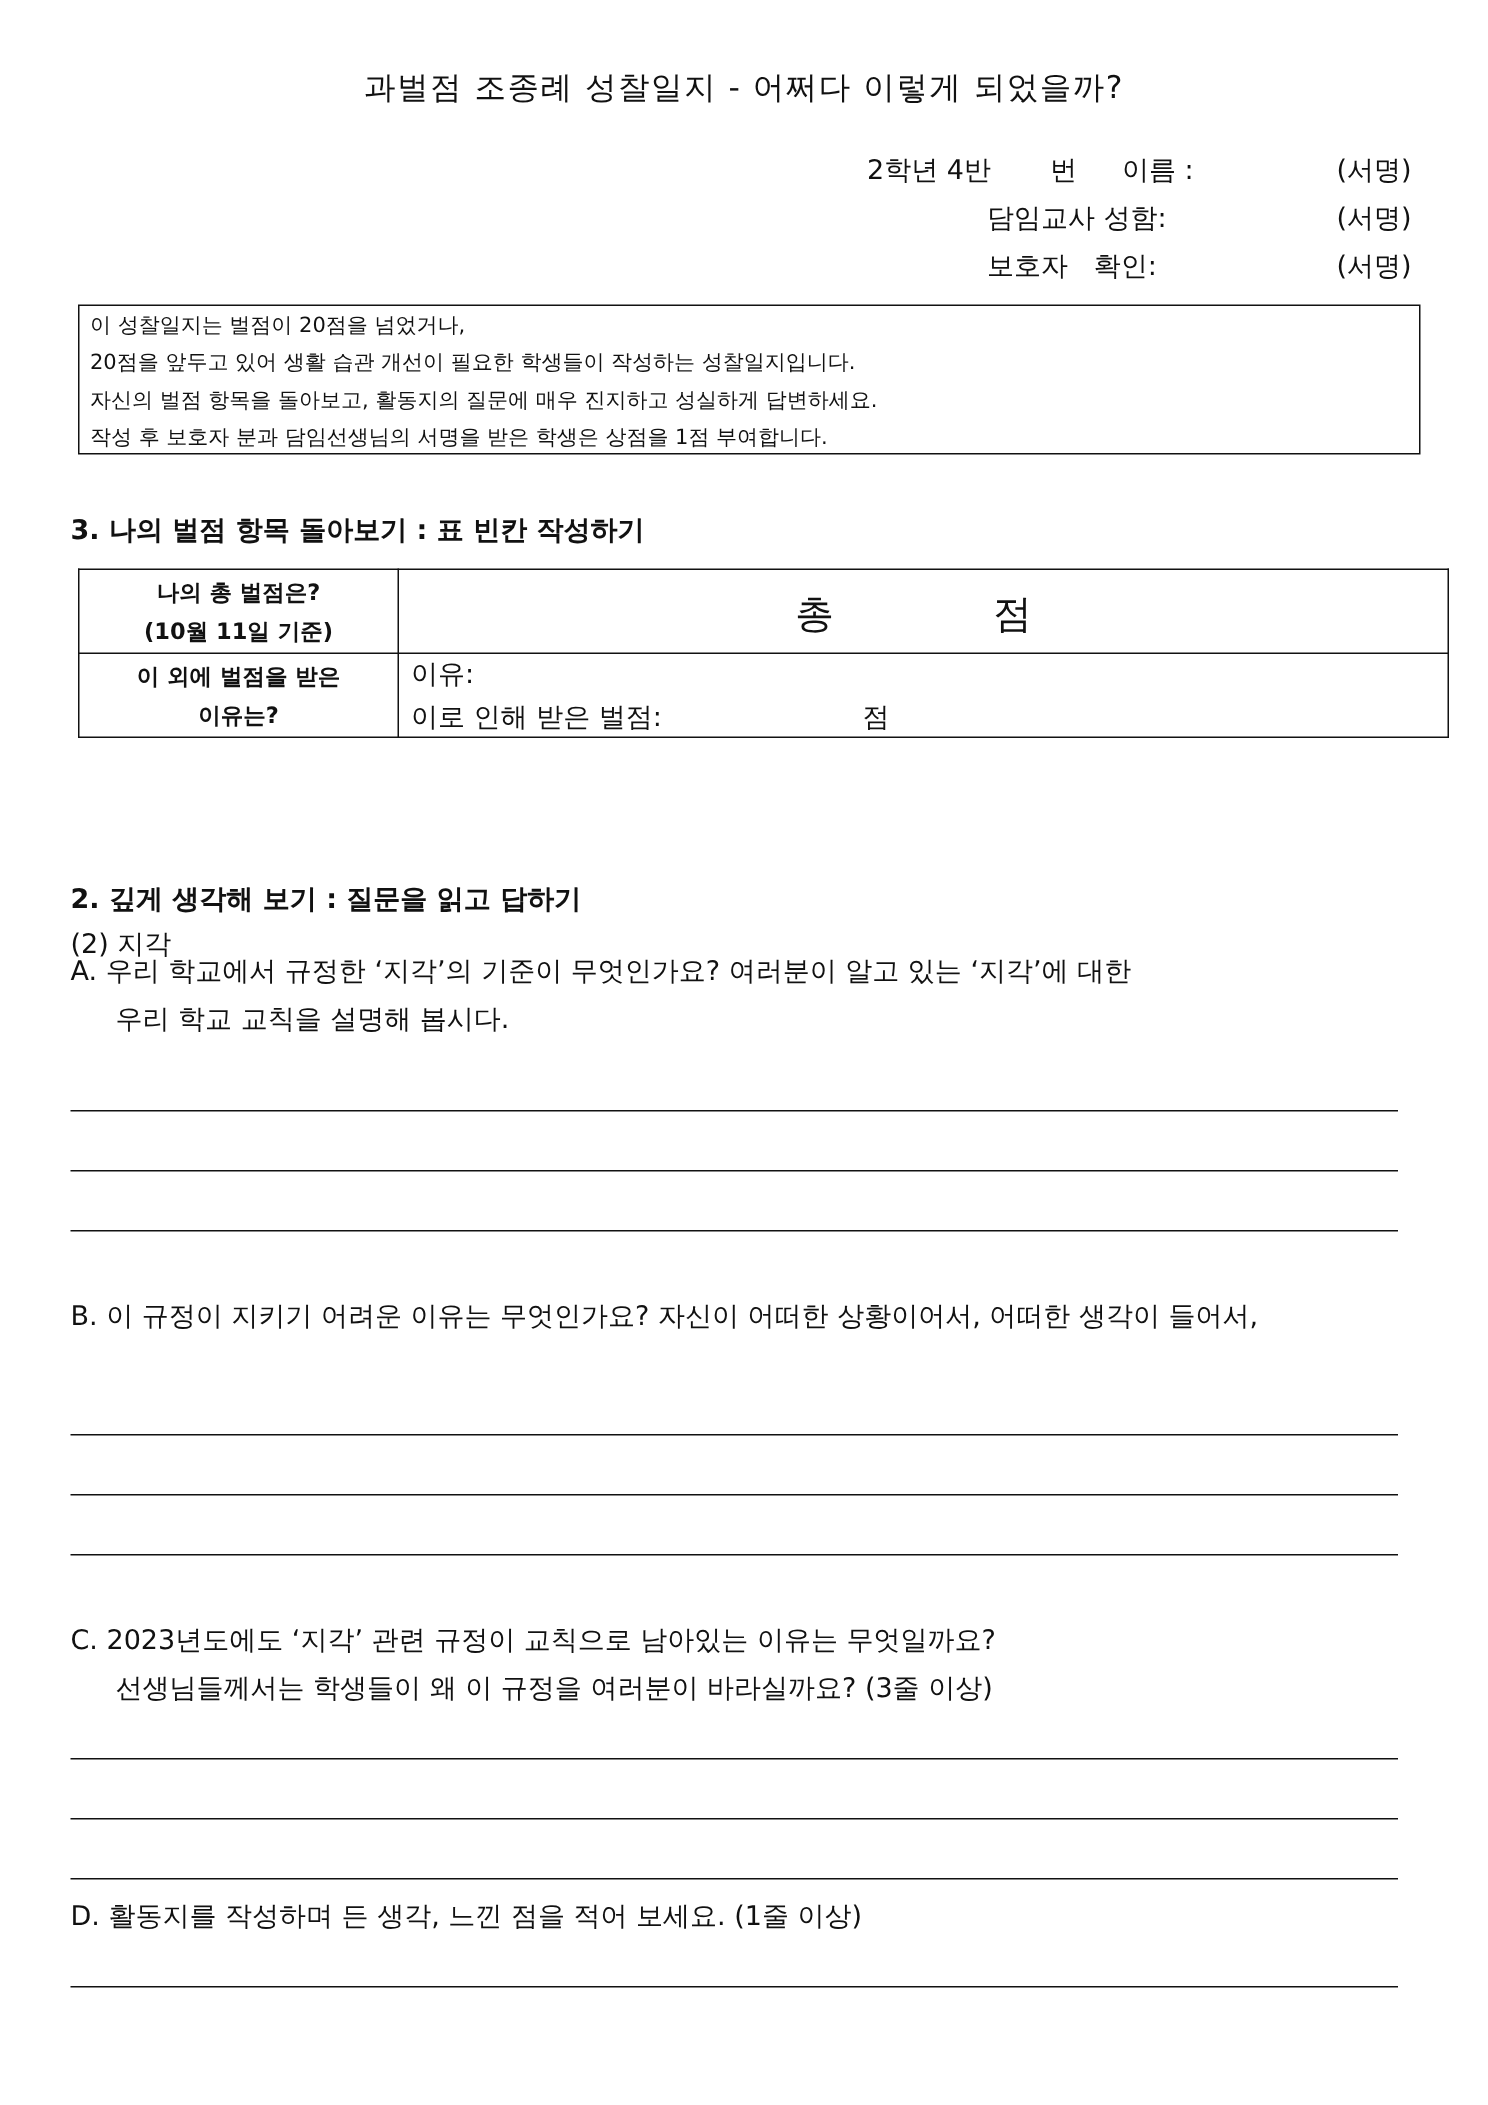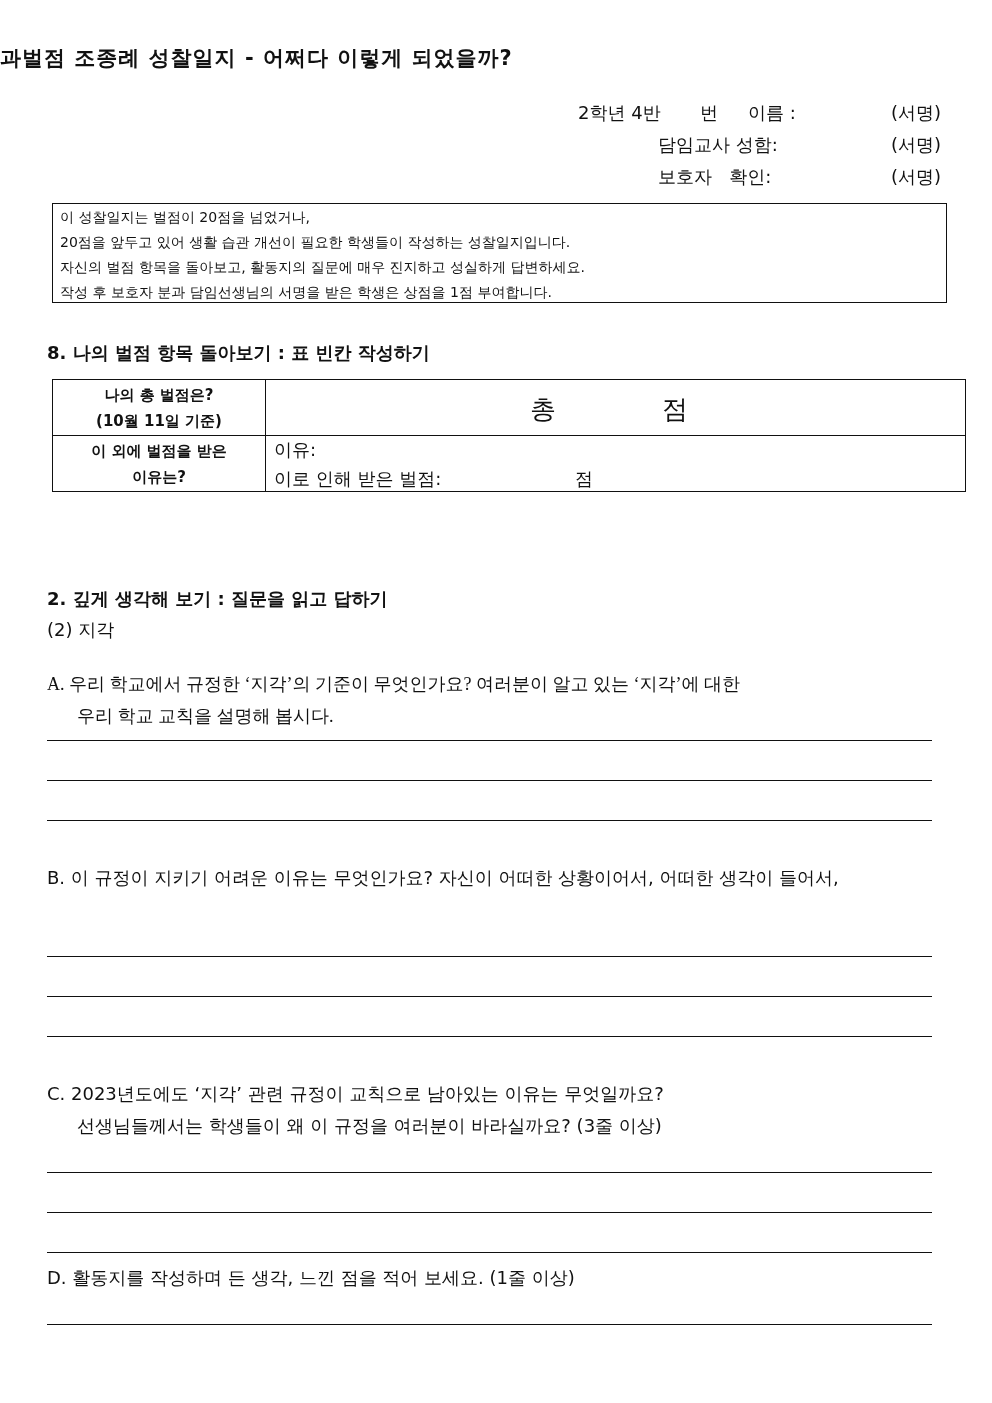--- a/index.html
+++ b/index.html
@@ -3,22 +3,22 @@
 <meta charset="utf-8">
 <style>
   html, body { margin: 0; padding: 0; background: #ffffff; }
   body {
     width: 992px; height: 1403px; position: relative; overflow: hidden;
     font-family: "DejaVu Serif", "Liberation Serif", serif;
     color: #111;
   }
   .abs { position: absolute; white-space: nowrap; }
   .title {
-    left: 0; width: 992px; top: 44px; 
-    font-size: 21px; font-weight: bold; letter-spacing: 1px;
+    left: 0; width: 992px; top: 44px; text-align: center;
+    font-size: 21px; font-weight: normal; letter-spacing: 1px;
     font-family: "DejaVu Sans", "Liberation Sans", sans-serif;
   }
   .info { font-size: 18px; font-family: "DejaVu Sans", "Liberation Sans", sans-serif; }
   .sign { font-size: 18px; font-family: "DejaVu Sans", "Liberation Sans", sans-serif; }
   .notice {
     left: 52px; top: 203px; width: 895px; height: 100px;
     border: 1.5px solid #111; box-sizing: border-box;
     padding: 1px 7px; font-size: 14px; line-height: 25px;
     font-family: "DejaVu Sans", "Liberation Sans", sans-serif;
   }
@@ -70,21 +70,21 @@
 <div class="abs info" style="left:658px; top:165px; white-space:pre;">보호자   확인:</div>
 <div class="abs sign" style="left:891px; top:165px;">(서명)</div>
 
 <div class="abs notice">
   <div>이 성찰일지는 벌점이 20점을 넘었거나,</div>
   <div>20점을 앞두고 있어 생활 습관 개선이 필요한 학생들이 작성하는 성찰일지입니다.</div>
   <div>자신의 벌점 항목을 돌아보고, 활동지의 질문에 매우 진지하고 성실하게 답변하세요.</div>
   <div>작성 후 보호자 분과 담임선생님의 서명을 받은 학생은 상점을 1점 부여합니다.</div>
 </div>
 
-<div class="abs h1" style="top:341px;">8. 나의 벌점 항목 돌아보기 : 표 빈칸 작성하기</div>
+<div class="abs h1" style="top:341px;">3. 나의 벌점 항목 돌아보기 : 표 빈칸 작성하기</div>
 
 <table class="score">
   <tbody>
       <tr class="r1">
     <td class="lab">
       <div>나의 총 벌점은?</div>
       <div>(10월 11일 기준)</div>
     </td>
     <td class="val">
       <div class="totalrow">
@@ -105,21 +105,21 @@
         <span class="pts-unit">점</span>
       </div>
     </td>
   </tr>
 </tbody>
   </table>
 
 <div class="abs h1" style="top:587px;">2. 깊게 생각해 보기 : 질문을 읽고 답하기</div>
 <div class="abs q" style="top:614px;">(2) 지각</div>
 
-<div class="abs q" style="top:668px;font-family:Liberation Serif, serif;">
+<div class="abs q" style="top:632px;">
   <div>A. 우리 학교에서 규정한 ‘지각’의 기준이 무엇인가요? 여러분이 알고 있는 ‘지각’에 대한</div>
   <div class="ind">우리 학교 교칙을 설명해 봅시다.</div>
 </div>
 <div class="rule" style="top:740px;"></div>
 <div class="rule" style="top:780px;"></div>
 <div class="rule" style="top:820px;"></div>
 
 <div class="abs q" style="top:862px;">
   <div>B. 이 규정이 지키기 어려운 이유는 무엇인가요? 자신이 어떠한 상황이어서, 어떠한 생각이 들어서,</div>
 </div>

